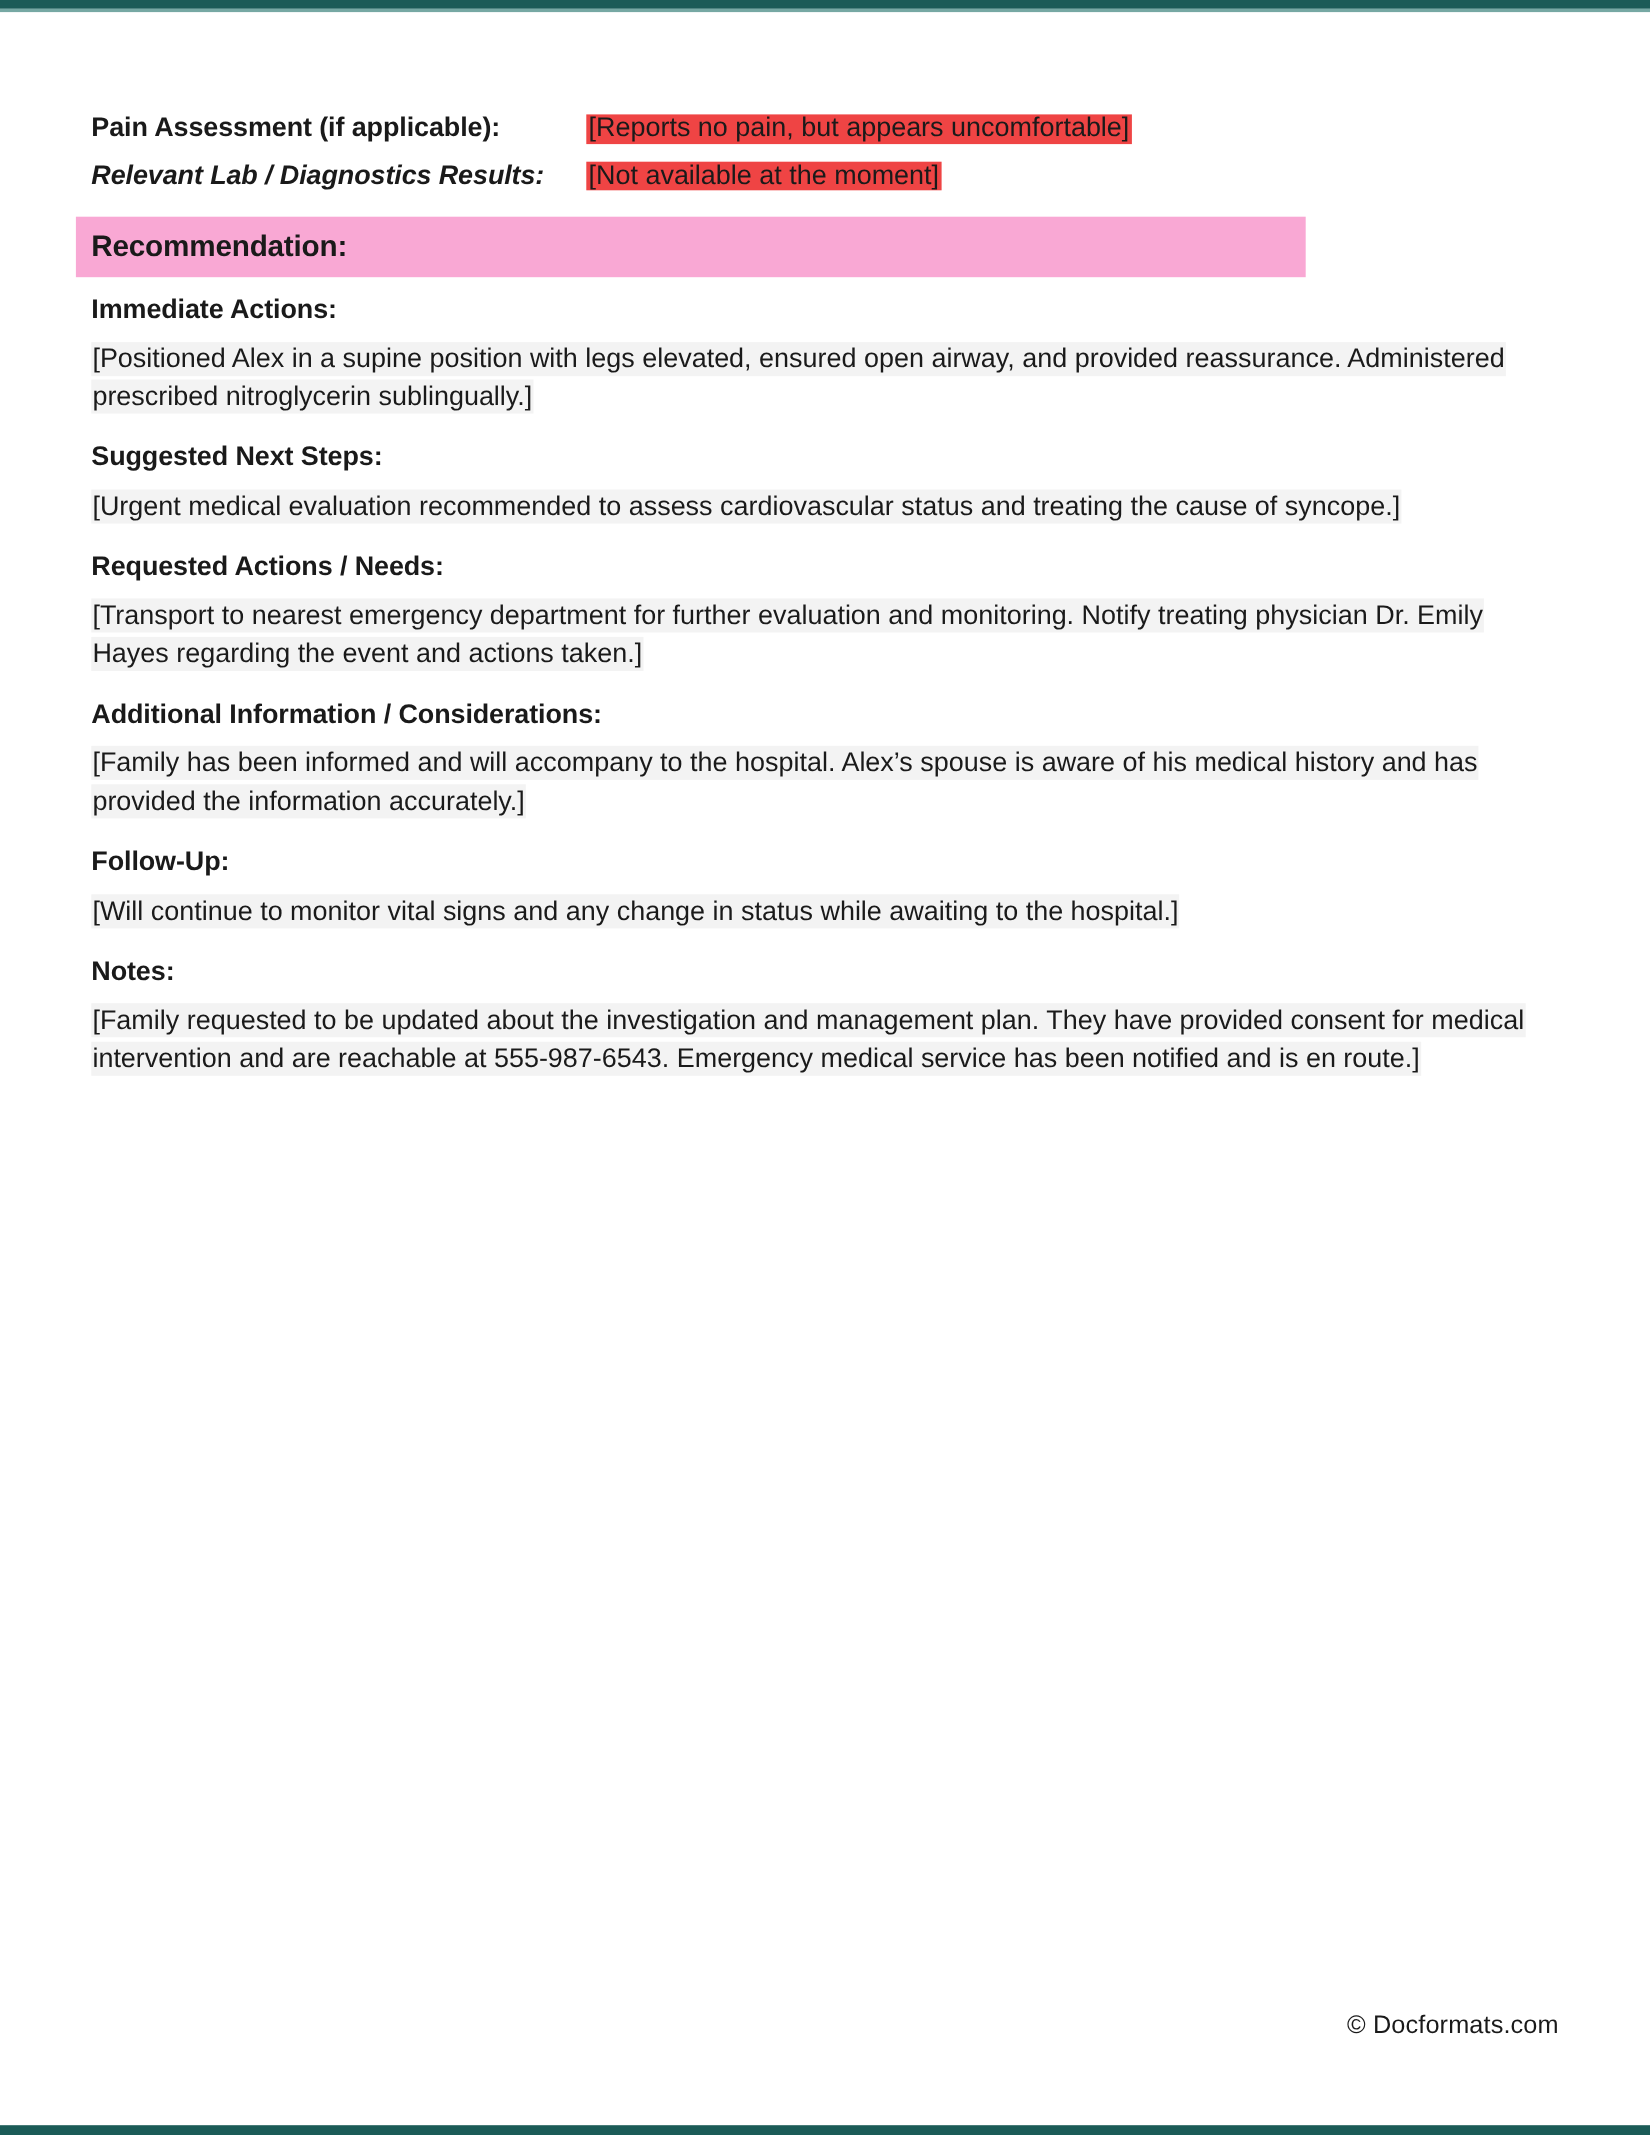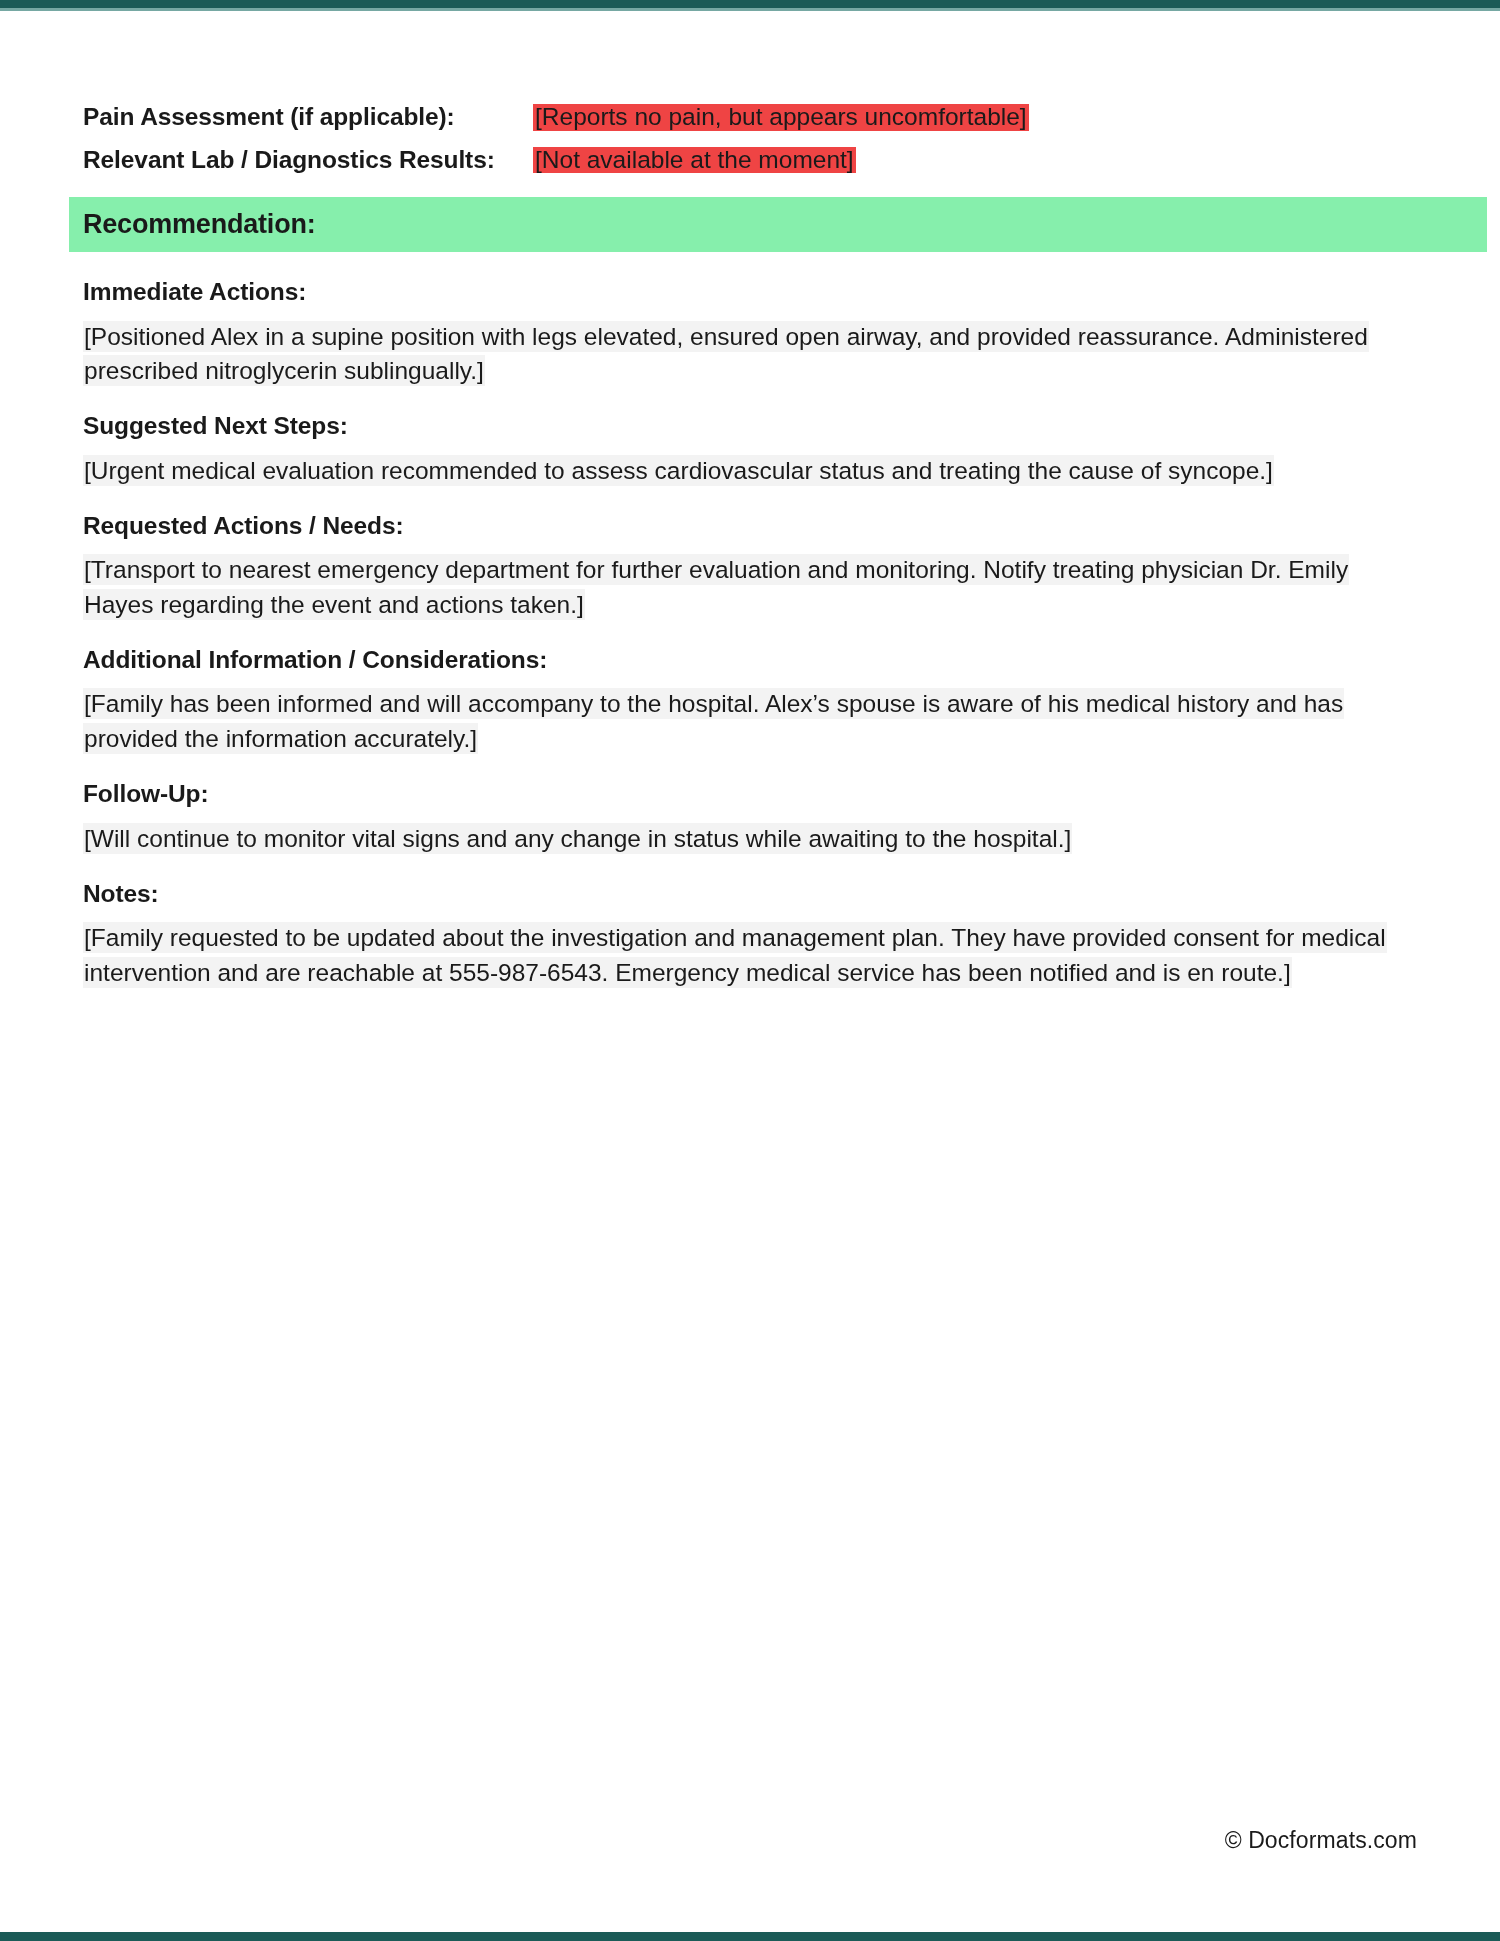--- a/index.html
+++ b/index.html
@@ -63,37 +63,37 @@
     margin-bottom: 16px;
     line-height: 1.0;
   }
   .field-label {
     font-weight: bold;
     font-size: 24.5px;
     letter-spacing: -0.1px;
     white-space: nowrap;
   }
   .field-label.w1 { width: 450px; }
-  .field-label.w2 { width: 450px; }
+  .field-label.w2 { width: 450px; font-style: italic; }
   .field-value {
     font-size: 24.5px;
     background: #ef4444;
     padding: 1px 2px;
     white-space: nowrap;
   }
 
   
   .section-banner {
-    background: #86efac;
-    width: 1418px;
+    background: #f9a8d4;
+    width: 1118px;
     margin-left: -14px;
     box-sizing: border-box;
     padding: 14px 0 14px 14px;
     margin-top: 24px;
-    margin-bottom: 28px;
+    margin-bottom: 18px;
   }
   .section-banner-title {
     font-size: 27px;
     font-weight: bold;
     letter-spacing: -0.2px;
     line-height: 1.0;
   }
 
   
   .sub-heading {

